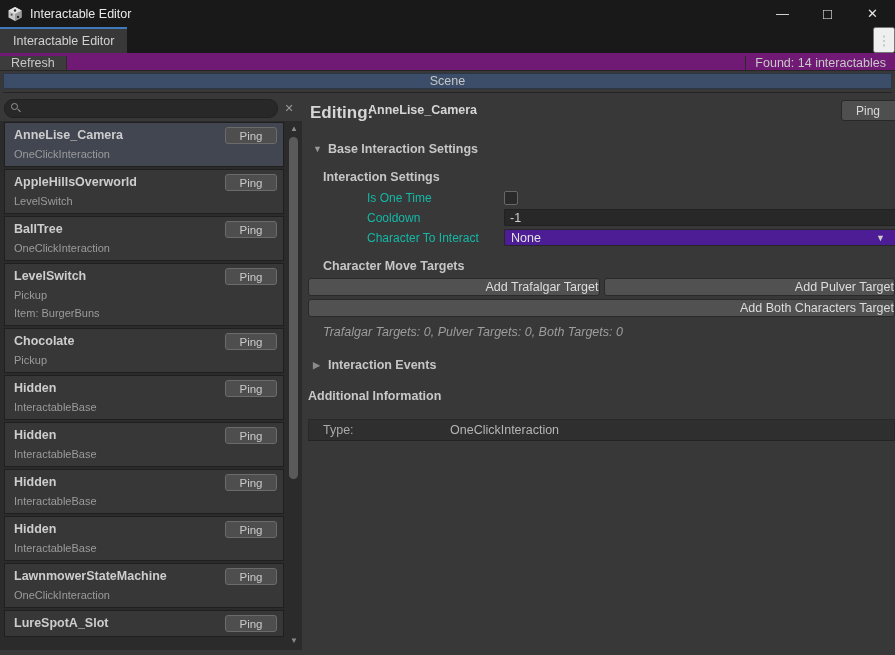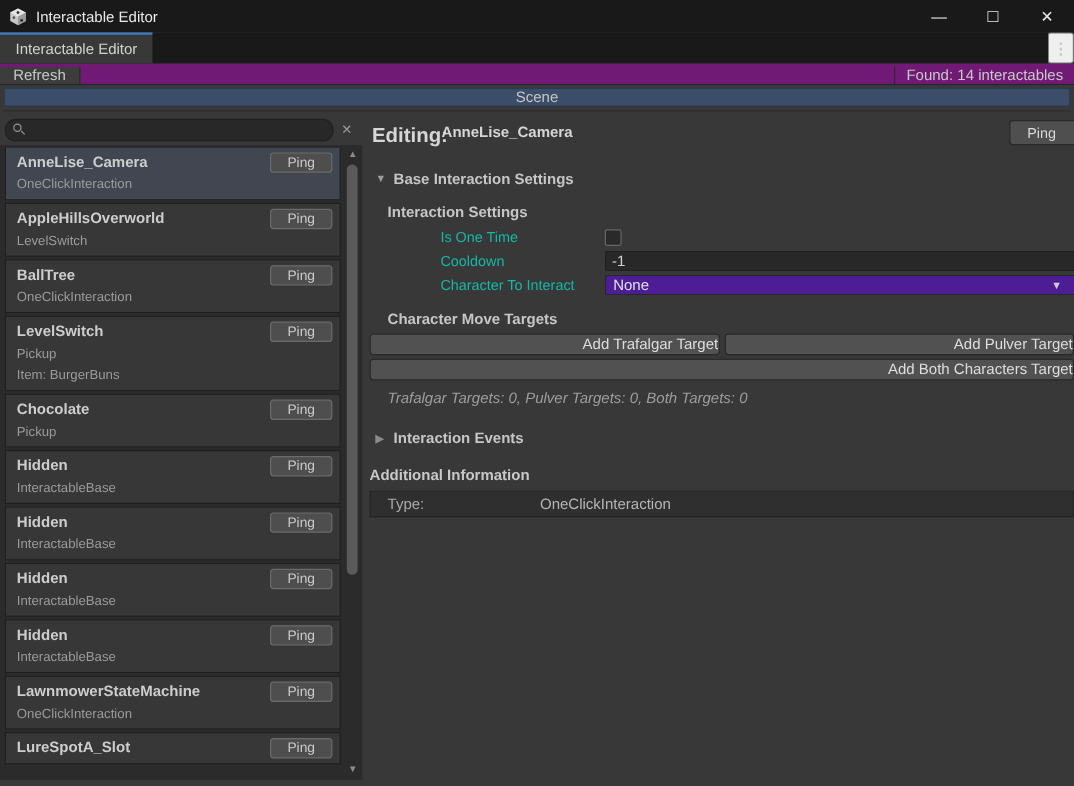--- a/index.html
+++ b/index.html
@@ -84,21 +84,21 @@
   .text-field{ flex:1; height:17px; background:#282828; border:1px solid #212121; border-right:none;
                border-radius:2px 0 0 2px; color:#cfcfcf; font-size:12.5px; padding:0 5px; outline:none; }
   .dropdown{ flex:1; height:17px; background:#4c1d95; border:1px solid #272727; border-right:none;
              border-radius:2px 0 0 2px; display:flex; align-items:center; padding:0 6px; color:#e2e2e2; font-size:12.5px; }
   .dropdown .dd-arrow{ margin-left:auto; font-size:9px; color:#cccccc; padding-right:4px; }
   .btn-row{ display:flex; gap:4px; margin:5px 0 0 6px; }
   .u-btn{ flex:1; height:18px; background:#515151; border:1px solid #2a2a2a; border-radius:3px;
           color:#dddddd; font-size:12.5px; text-align:right; line-height:15px; }
   .both-row{ margin:3px 0 0 6px; display:flex; }
   .summary{ margin:8px 0 0 21px; color:#9d9d9d; font-size:12.5px;font-style:italic; }
-  .add-info-header{ margin:17px 0 6px 6px; font-weight:bold; color:#c8c8c8; font-size:12.5px; }
+  .add-info-header{ margin:17px 0 16px 6px; font-weight:bold; color:#c8c8c8; font-size:12.5px; }
   .type-row{ display:flex; align-items:center; height:22px; margin:5px 0 0 6px;
              background:#2f2f2f; border:1px solid #292929; border-bottom-color:#232323; }
   .type-label{ width:141px; flex:none; padding-left:14px; color:#a9a9a9; font-size:12.5px; }
   .type-value{ color:#b5b5b5; font-size:12.5px; }
 </style>
 </head>
 <body>
 
 <div class="window">
 

